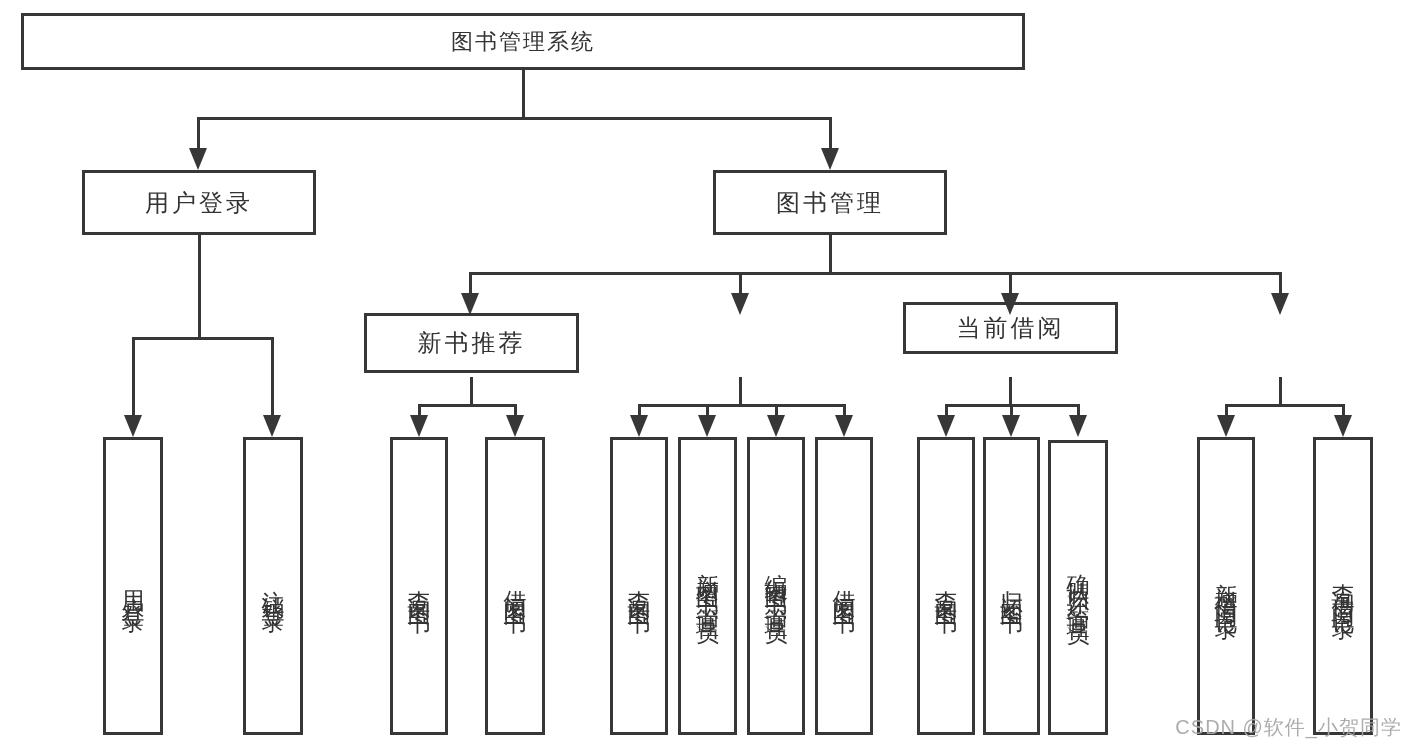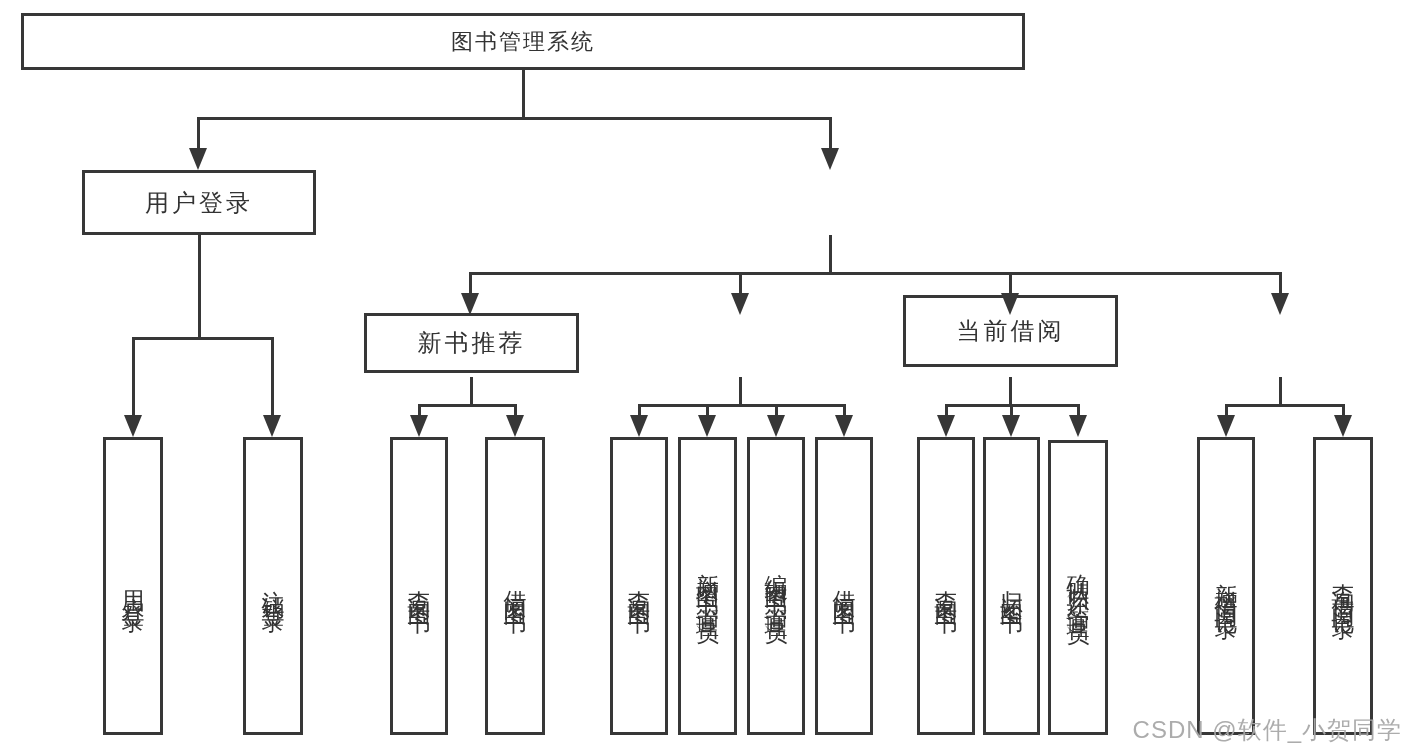--- a/index.html
+++ b/index.html
@@ -19,35 +19,36 @@
     font-size:23px;letter-spacing:7px;line-height:1;
   }
   .vline{position:absolute;width:3px;background:var(--line,#373737);}
   .hline{position:absolute;height:3px;background:var(--line,#373737);}
   .arrow{
     position:absolute;width:0;height:0;
     border-left:9px solid transparent;border-right:9px solid transparent;
     border-top:22px solid var(--line,#373737);
   }
   .watermark{
-    position:absolute;top:714px;right:3px;font-size:24px;letter-spacing:1px;
+    position:absolute;top:714px;right:3px;font-size:20px;letter-spacing:1px;
     color:var(--watermark,#a8a8a8);opacity:.95;z-index:10;white-space:nowrap;
   }
 </style>
 </head>
 <body>
 
 <div class="canvas">
 
   <div class="box hbox lvl1" style="left:21px;top:13px;width:1004px;height:57px;">图书管理系统</div>
 
   <div class="box hbox" style="left:82px;top:170px;width:234px;height:65px;">用户登录</div>
+  <div class="box hbox" style="left:713px;top:170px;width:234px;height:65px;">图书管理</div>
 
   <div class="box hbox" style="left:364px;top:313px;width:215px;height:60px;">新书推荐</div>
-  <div class="box hbox" style="left:903px;top:295px;width:215px;height:72px;">当前借阅</div>
+  <div class="box hbox" style="left:903px;top:302px;width:215px;height:52px;">当前借阅</div>
 
   <div class="box vbox" style="left:103px;top:437px;width:60px;height:298px;">用户登录</div>
   <div class="box vbox" style="left:243px;top:437px;width:60px;height:298px;">注销登录</div>
 
   <div class="box vbox" style="left:390px;top:437px;width:58px;height:298px;">查询图书</div>
   <div class="box vbox" style="left:485px;top:437px;width:60px;height:298px;">借阅图书</div>
 
   <div class="box vbox" style="left:610px;top:437px;width:58px;height:298px;">查询图书</div>
   <div class="box vbox" style="left:678px;top:437px;width:59px;height:298px;">新增图书（管理员）</div>
   <div class="box vbox" style="left:747px;top:437px;width:58px;height:298px;">编辑图书（管理员）</div>

